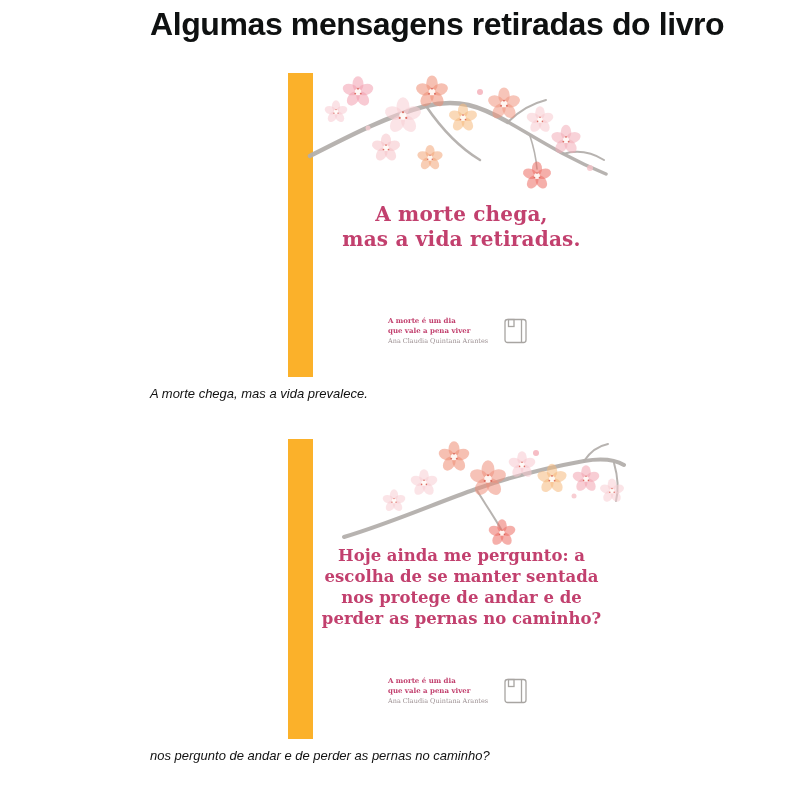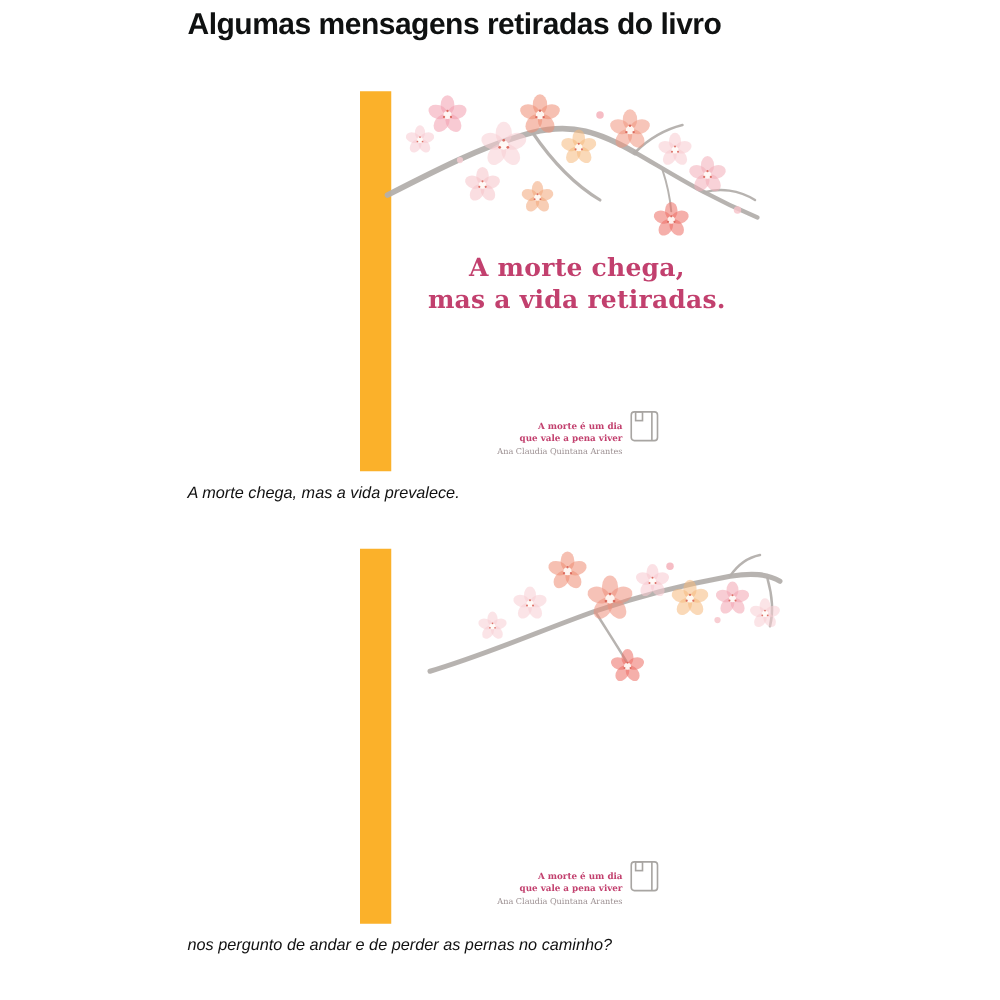--- a/index.html
+++ b/index.html
@@ -1,35 +1,35 @@
 <!DOCTYPE html>
 <html><head>
 <meta charset="utf-8">
 <style>
   html,body{margin:0;padding:0;background:#fff;}
   .page{position:relative;width:800px;height:800px;background:#fff;overflow:hidden;
         font-family:"Liberation Sans",sans-serif;}
-  .title{position:absolute;left:150px;top:6px;margin:0;font-size:24px;font-weight:700;
+  .title{position:absolute;left:150px;top:6px;margin:0;font-size:32px;font-weight:700;
          color:#0F1111;letter-spacing:-0.4px;}
   .card{position:absolute;left:248px;width:322px;background:#fff;}
   .card1{top:57px;height:304px;}
   .card2{top:423px;height:300px;}
   .bar{position:absolute;left:0;top:0;width:25px;height:100%;background:#FBB12A;}
   .blossoms{position:absolute;overflow:visible;}
   .b1{left:20px;top:3px;}
   .b2{left:48px;top:2px;}
   .quote{position:absolute;left:25px;right:0;text-align:center;
          font-family:"DejaVu Serif",serif;font-weight:700;color:#C2406E;}
   .q1{top:129px;font-size:20px;line-height:24.5px;letter-spacing:0.2px;}
   .q2{top:106px;font-size:16.5px;line-height:21px;}
   .quote span{display:block;}
   .logo{position:absolute;left:100px;display:flex;align-items:center;gap:5px;}
   .card1 .logo{top:243px;}
   .card2 .logo{top:237px;}
-  .logo-text{width:110px;text-align:right;font-family:"DejaVu Serif",serif;margin-top:20px;}
+  .logo-text{width:110px;text-align:left;font-family:"DejaVu Serif",serif;}
   .logo-l1{font-size:7px;font-weight:700;color:#C2406E;line-height:10px;}
   .logo-l3{font-size:6.5px;color:#9C9092;line-height:10px;}
   .book-icon{width:26px;height:30px;}
   .caption{position:absolute;left:150px;margin:0;font-style:italic;font-size:13px;
            line-height:26px;color:#111111;}
   .cap1{top:381px;}
   .cap2{top:743px;}
   .caption span{display:block;}
 </style>
 </head>
@@ -123,20 +123,26 @@
       <use href="#blossom" transform="translate(88,42) scale(1.0)" color="#F8CDD3"></use>
       <use href="#blossom" transform="translate(152,38) scale(1.35)" color="#EF8F7B"></use>
       <use href="#blossom" transform="translate(186,24) scale(1.0)" color="#F7C9CF"></use>
       <use href="#blossom" transform="translate(216,38) scale(1.1)" color="#F5B97E"></use>
       <use href="#blossom" transform="translate(250,38) scale(1.0)" color="#F2A4B0"></use>
       <use href="#blossom" transform="translate(276,50) scale(0.9)" color="#F8CDD3"></use>
       <use href="#blossom" transform="translate(166,92) scale(1.0)" color="#ED6E64"></use>
       <use href="#blossom" transform="translate(58,60) scale(0.85)" color="#F8CDD3"></use>
     </svg>
 
+    <div class="quote q2">
+      <span>Hoje ainda me pergunto: a</span>
+      <span>escolha de se manter sentada</span>
+      <span>nos protege de andar e de</span>
+      <span>perder as pernas no caminho?</span>
+    </div>
 
     <div class="logo">
       <div class="logo-text">
         <div class="logo-l1">A morte é um dia</div>
         <div class="logo-l1">que vale a pena viver</div>
         <div class="logo-l3">Ana Claudia Quintana Arantes</div>
       </div>
       <svg class="book-icon" viewBox="0 0 26 30">
         <g stroke="#A8A5A2" fill="none" stroke-width="1.3">
           <rect x="2" y="3.5" width="21" height="23" rx="2.5"></rect>

